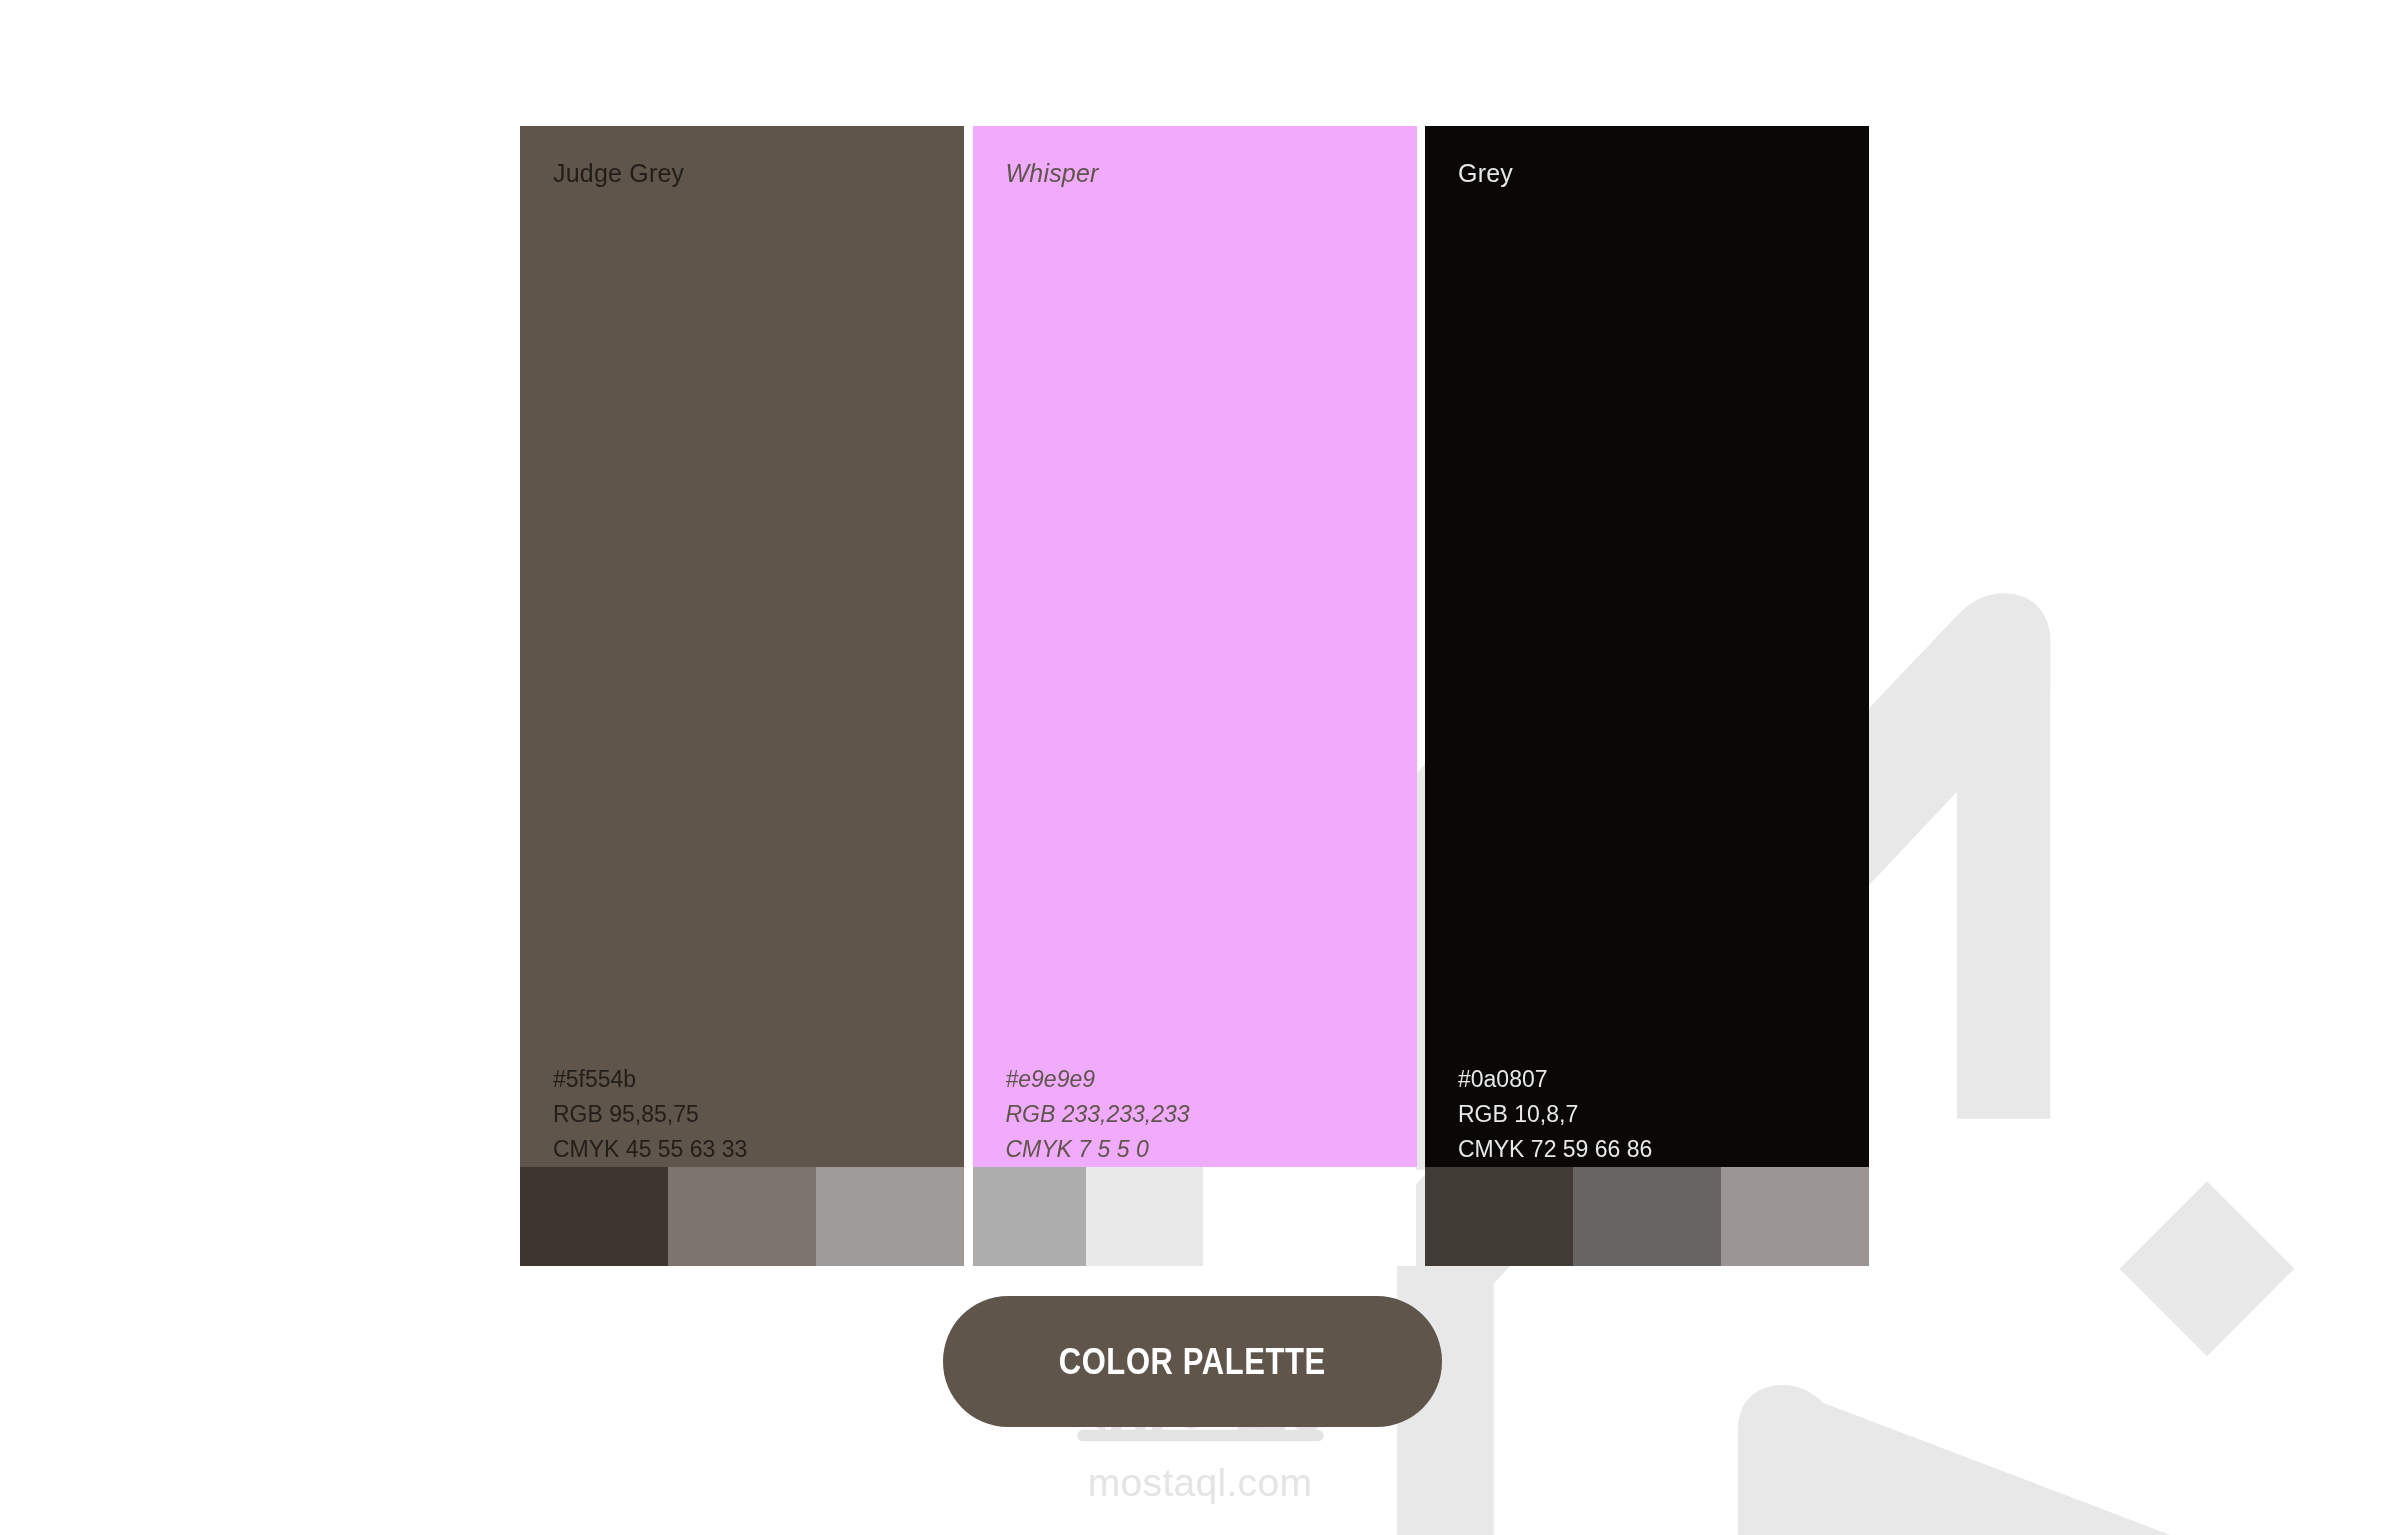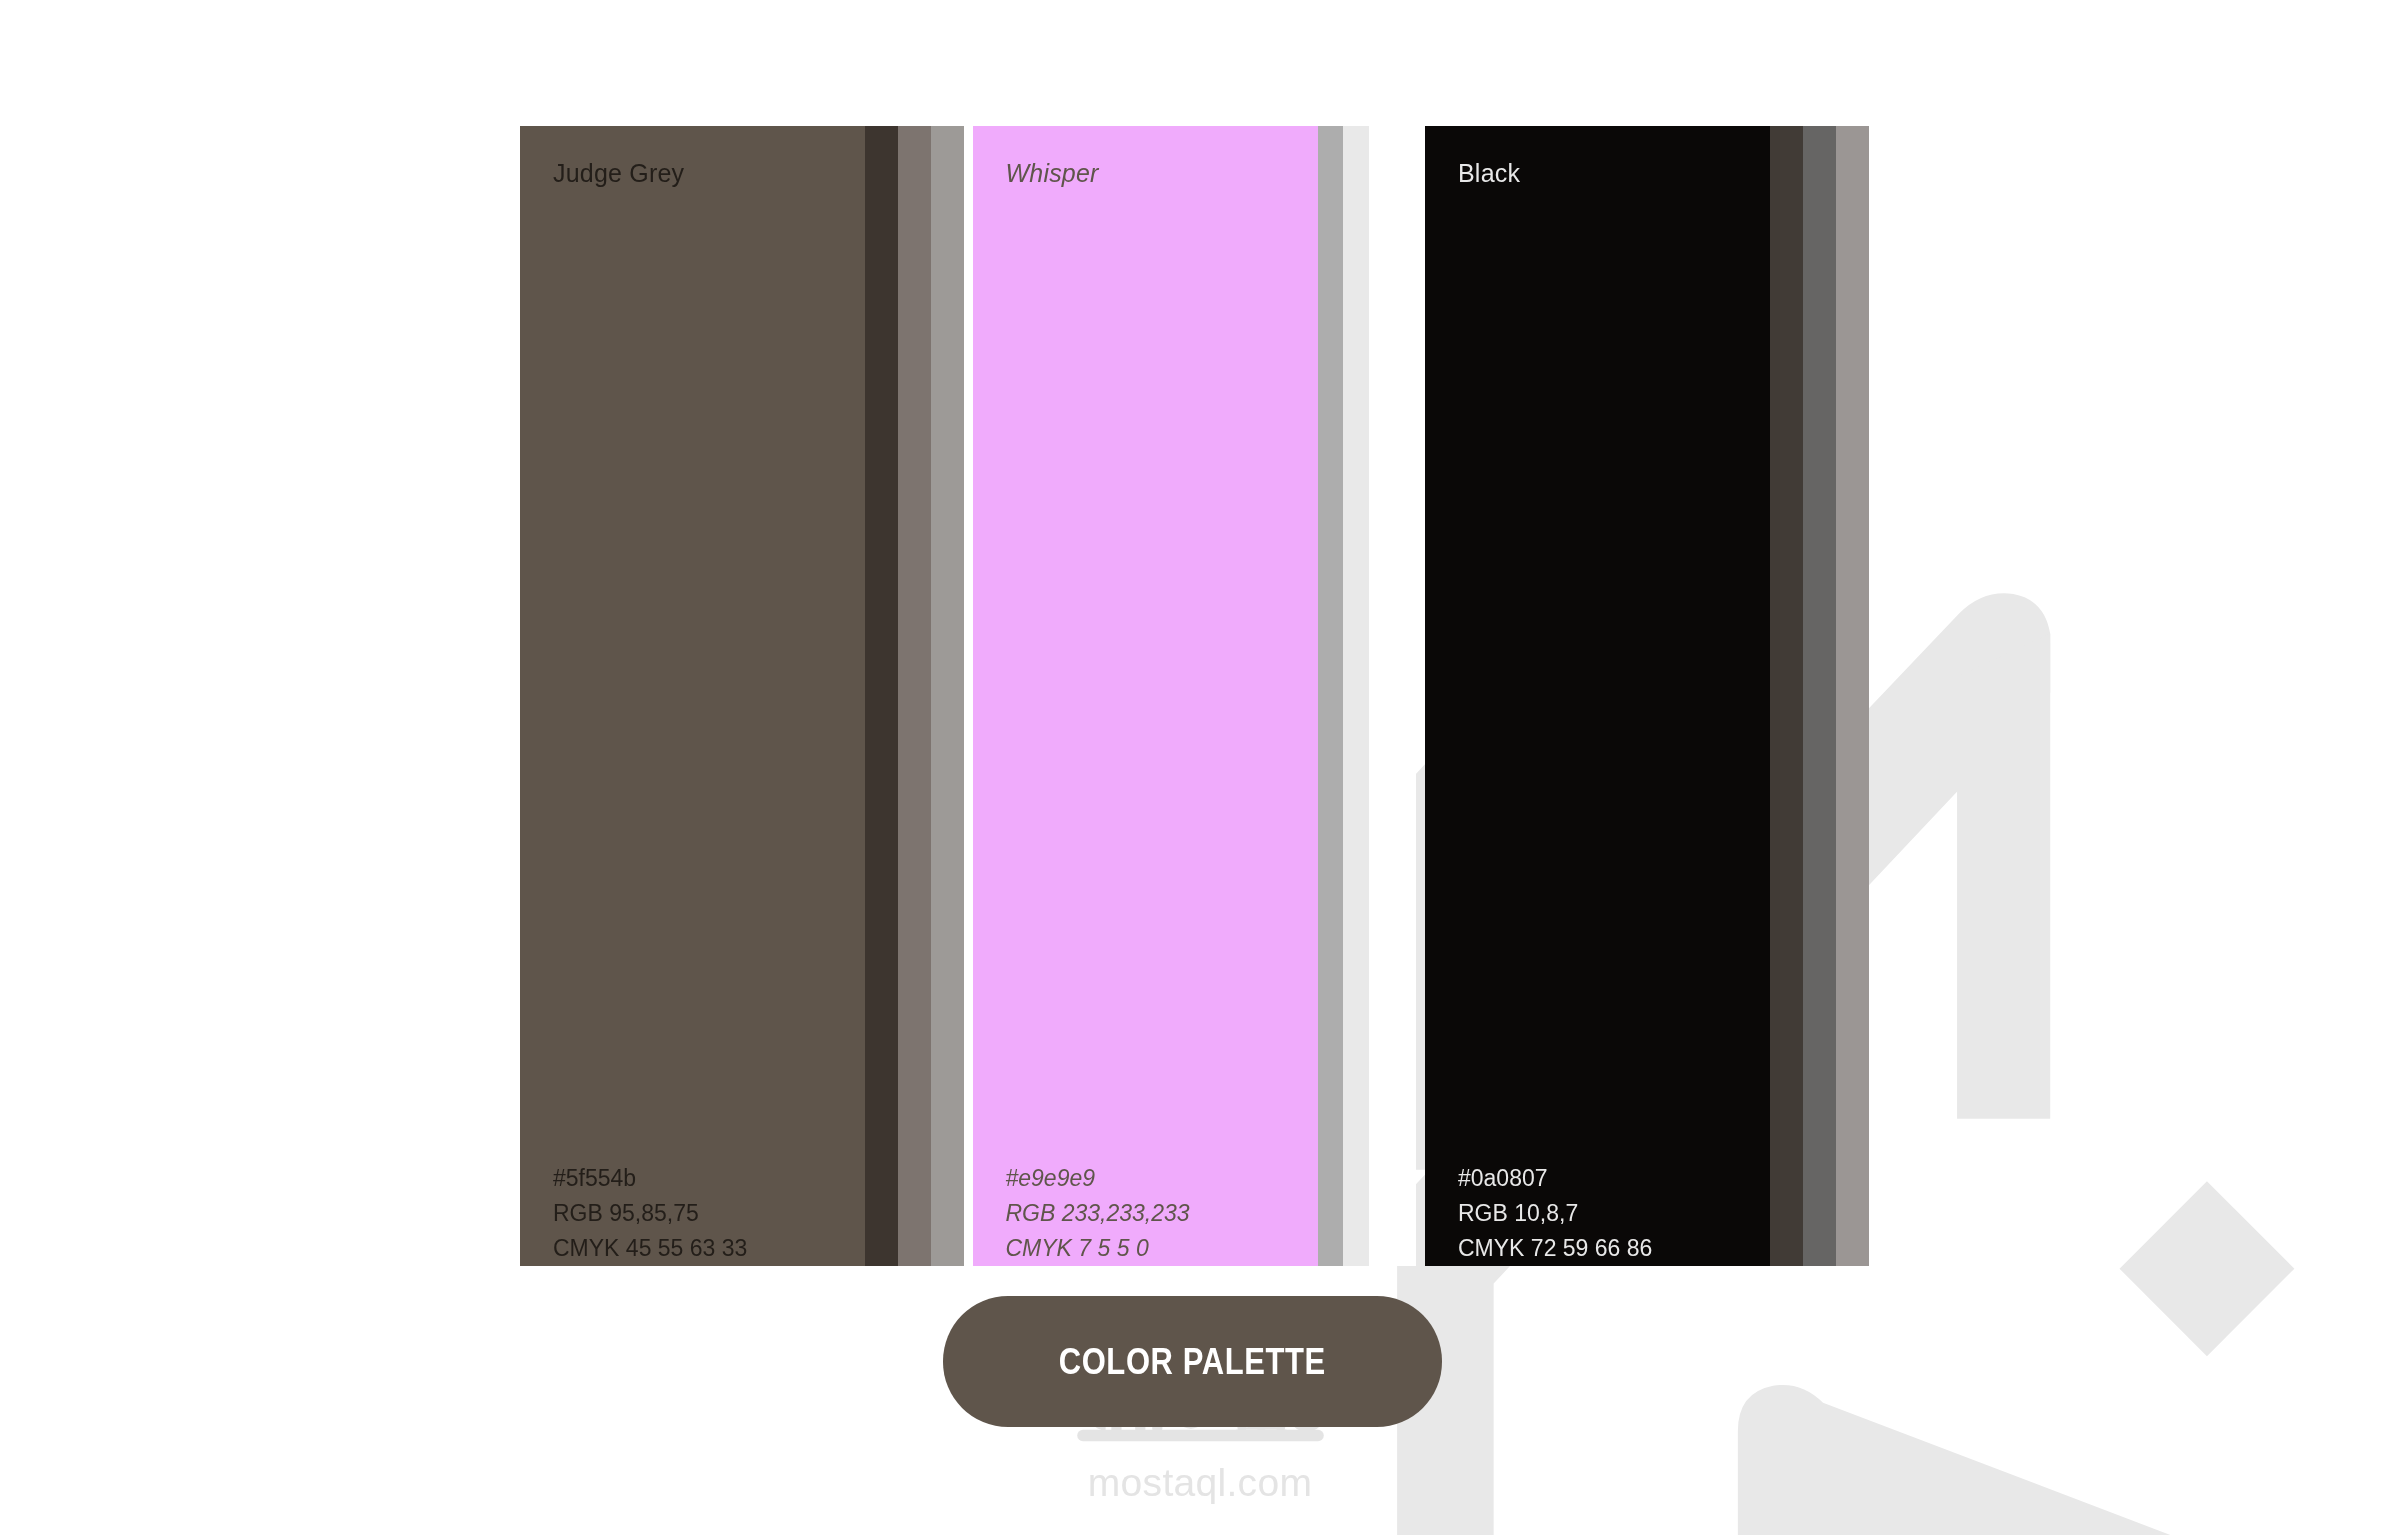--- a/index.html
+++ b/index.html
@@ -40,21 +40,21 @@
     width: 1349px;
     height: 1140px;
     display: flex;
     gap: 8.5px;
   }
 
   .panel {
     position: relative;
     flex: 1 1 0;
     display: flex;
-    flex-direction: row;
+    flex-direction: column;
   }
 
   .panel-body {
     position: relative;
     flex: 1 1 auto;
     padding: 34px 33px 0 33px;
     display: flex;
     flex-direction: column;
   }
 
@@ -186,21 +186,21 @@
       </div>
       <div class="swatch-strip">
         <div class="swatch" style="width:25.5%; background:#adadad;"></div>
         <div class="swatch" style="width:26.5%; background:#e9e9e9;"></div>
         <div class="swatch" style="width:48.0%; background:#ffffff;"></div>
       </div>
     </div>
 
     <div class="panel">
       <div class="panel-body" style="background:#0a0807; color:#e8e8e8;">
-        <div class="panel-name">Black</div>
+        <div class="panel-name">Grey</div>
         <div class="panel-specs">
           <div>#0a0807</div>
           <div>RGB 10,8,7</div>
           <div>CMYK 72 59 66 86</div>
         </div>
       </div>
       <div class="swatch-strip">
         <div class="swatch" style="width:33.3%; background:#413b36;"></div>
         <div class="swatch" style="width:33.3%; background:#666564;"></div>
         <div class="swatch" style="width:33.4%; background:#9b9694;"></div>

